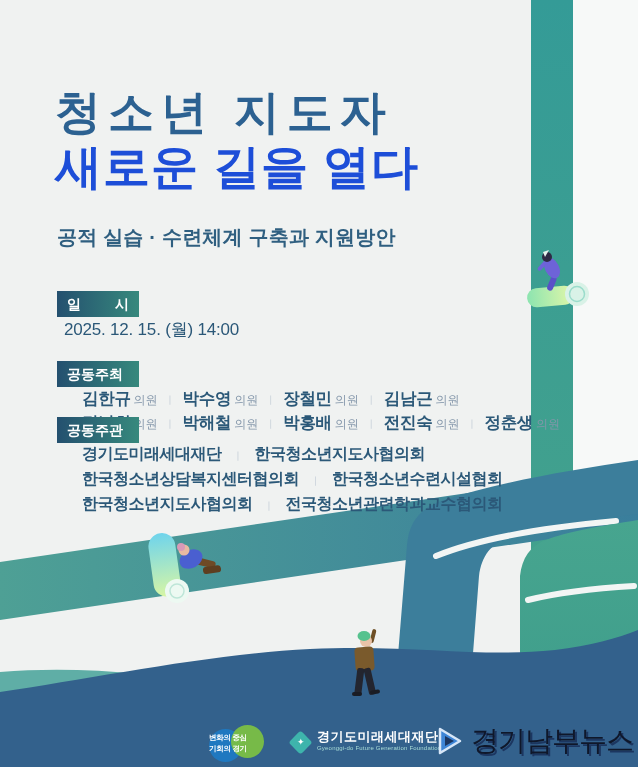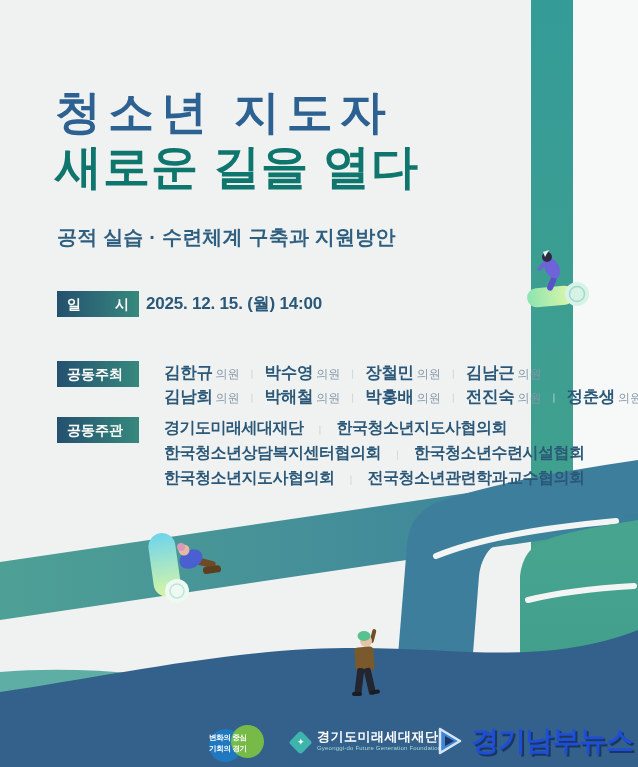--- a/index.html
+++ b/index.html
@@ -7,32 +7,32 @@
     position:relative;width:638px;height:767px;margin:0 auto;
     background:#F0F2F1;overflow:hidden;
     font-family:"Liberation Sans","DejaVu Sans",sans-serif;
   }
   .illus{position:absolute;left:0;top:0;z-index:0;}
   .content{position:absolute;left:0;top:0;width:100%;height:100%;z-index:2;}
 
   
   .title{position:absolute;left:55px;top:84px;margin:0;font-weight:800;}
   .title .t1{display:block;font-size:46px;line-height:56px;letter-spacing:7px;color:#2C6191;}
-  .title .t2{display:block;font-size:47px;line-height:54px;letter-spacing:1px;color:#0f766e;}
+  .title .t2{display:block;font-size:47px;line-height:54px;letter-spacing:1px;color:#1d4ed8;}
   .subtitle{position:absolute;left:57px;top:224px;margin:0;font-size:20px;font-weight:700;color:#2F5F80;letter-spacing:0.2px;}
 
   
-  .row{position:absolute;left:57px;display:flex;align-items:flex-start;}
+  .row{position:absolute;left:57px;display:flex;align-items:flex-start;flex-direction:column;}
   .badge{
     display:inline-block;width:62px;height:26px;line-height:26px;padding:0 10px;
     background:linear-gradient(90deg,#24506F 0%,#37897D 100%);
     color:#fff;font-size:14px;font-weight:700;
     text-align:justify;text-align-last:justify;flex:0 0 auto;
   }
-  .row .value{margin-left:7px;line-height:26px;font-size:17px;font-weight:700;color:#2B5878;letter-spacing:-0.2px;text-align:right;}
+  .row .value{margin-left:7px;line-height:26px;font-size:17px;font-weight:400;color:#2B5878;letter-spacing:-0.2px;text-align:right;}
   .row .lines{margin-left:25px;padding-top:1px;}
   .info-line{display:flex;align-items:baseline;height:24px;white-space:nowrap;}
   .row-coorg .info-line{height:25px;}
   .info-line .name{font-size:16.5px;font-weight:700;color:#2B5878;letter-spacing:-0.3px;}
   .info-line .org{font-size:16px;font-weight:700;color:#2B5878;letter-spacing:-0.5px;}
   .info-line .suffix{font-size:12px;font-weight:400;color:#8396AA;margin-left:3px;}
   .info-line .sep{font-size:11px;color:#C9D2DA;margin:0 7px;align-self:center;}
   .row-coorg .info-line .sep{margin:0 11px;}
 
   
@@ -52,21 +52,21 @@
     transform:rotate(45deg);margin:3px 8px 0 0;flex:0 0 auto;
     display:flex;align-items:center;justify-content:center;
   }
   .diamond .dgl{transform:rotate(-45deg);color:#fff;font-size:9px;line-height:9px;}
   .logo-foundation .ftxt{display:flex;flex-direction:column;}
   .logo-foundation .fname{color:#FFFFFF;font-size:13px;font-weight:800;letter-spacing:0.5px;line-height:15px;}
   .logo-foundation .fen{color:#A8DCD6;font-size:6px;line-height:8px;letter-spacing:0.2px;}
   .logo-news{position:absolute;left:433px;top:722px;display:flex;align-items:center;}
   .playicon{margin-right:6px;flex:0 0 auto;}
   .logo-news .nname{
-    color:#1d4ed8;font-size:28px;font-weight:700;letter-spacing:-1px;
+    color:#0f172a;font-size:28px;font-weight:400;letter-spacing:-1px;
     text-shadow:2px 2px 0 #1C3660;
   }
 </style>
 </head>
 <body>
 
 <div class="poster">
 
   <svg class="illus" width="638" height="767" viewBox="0 0 638 767" aria-hidden="true">
     <defs>

